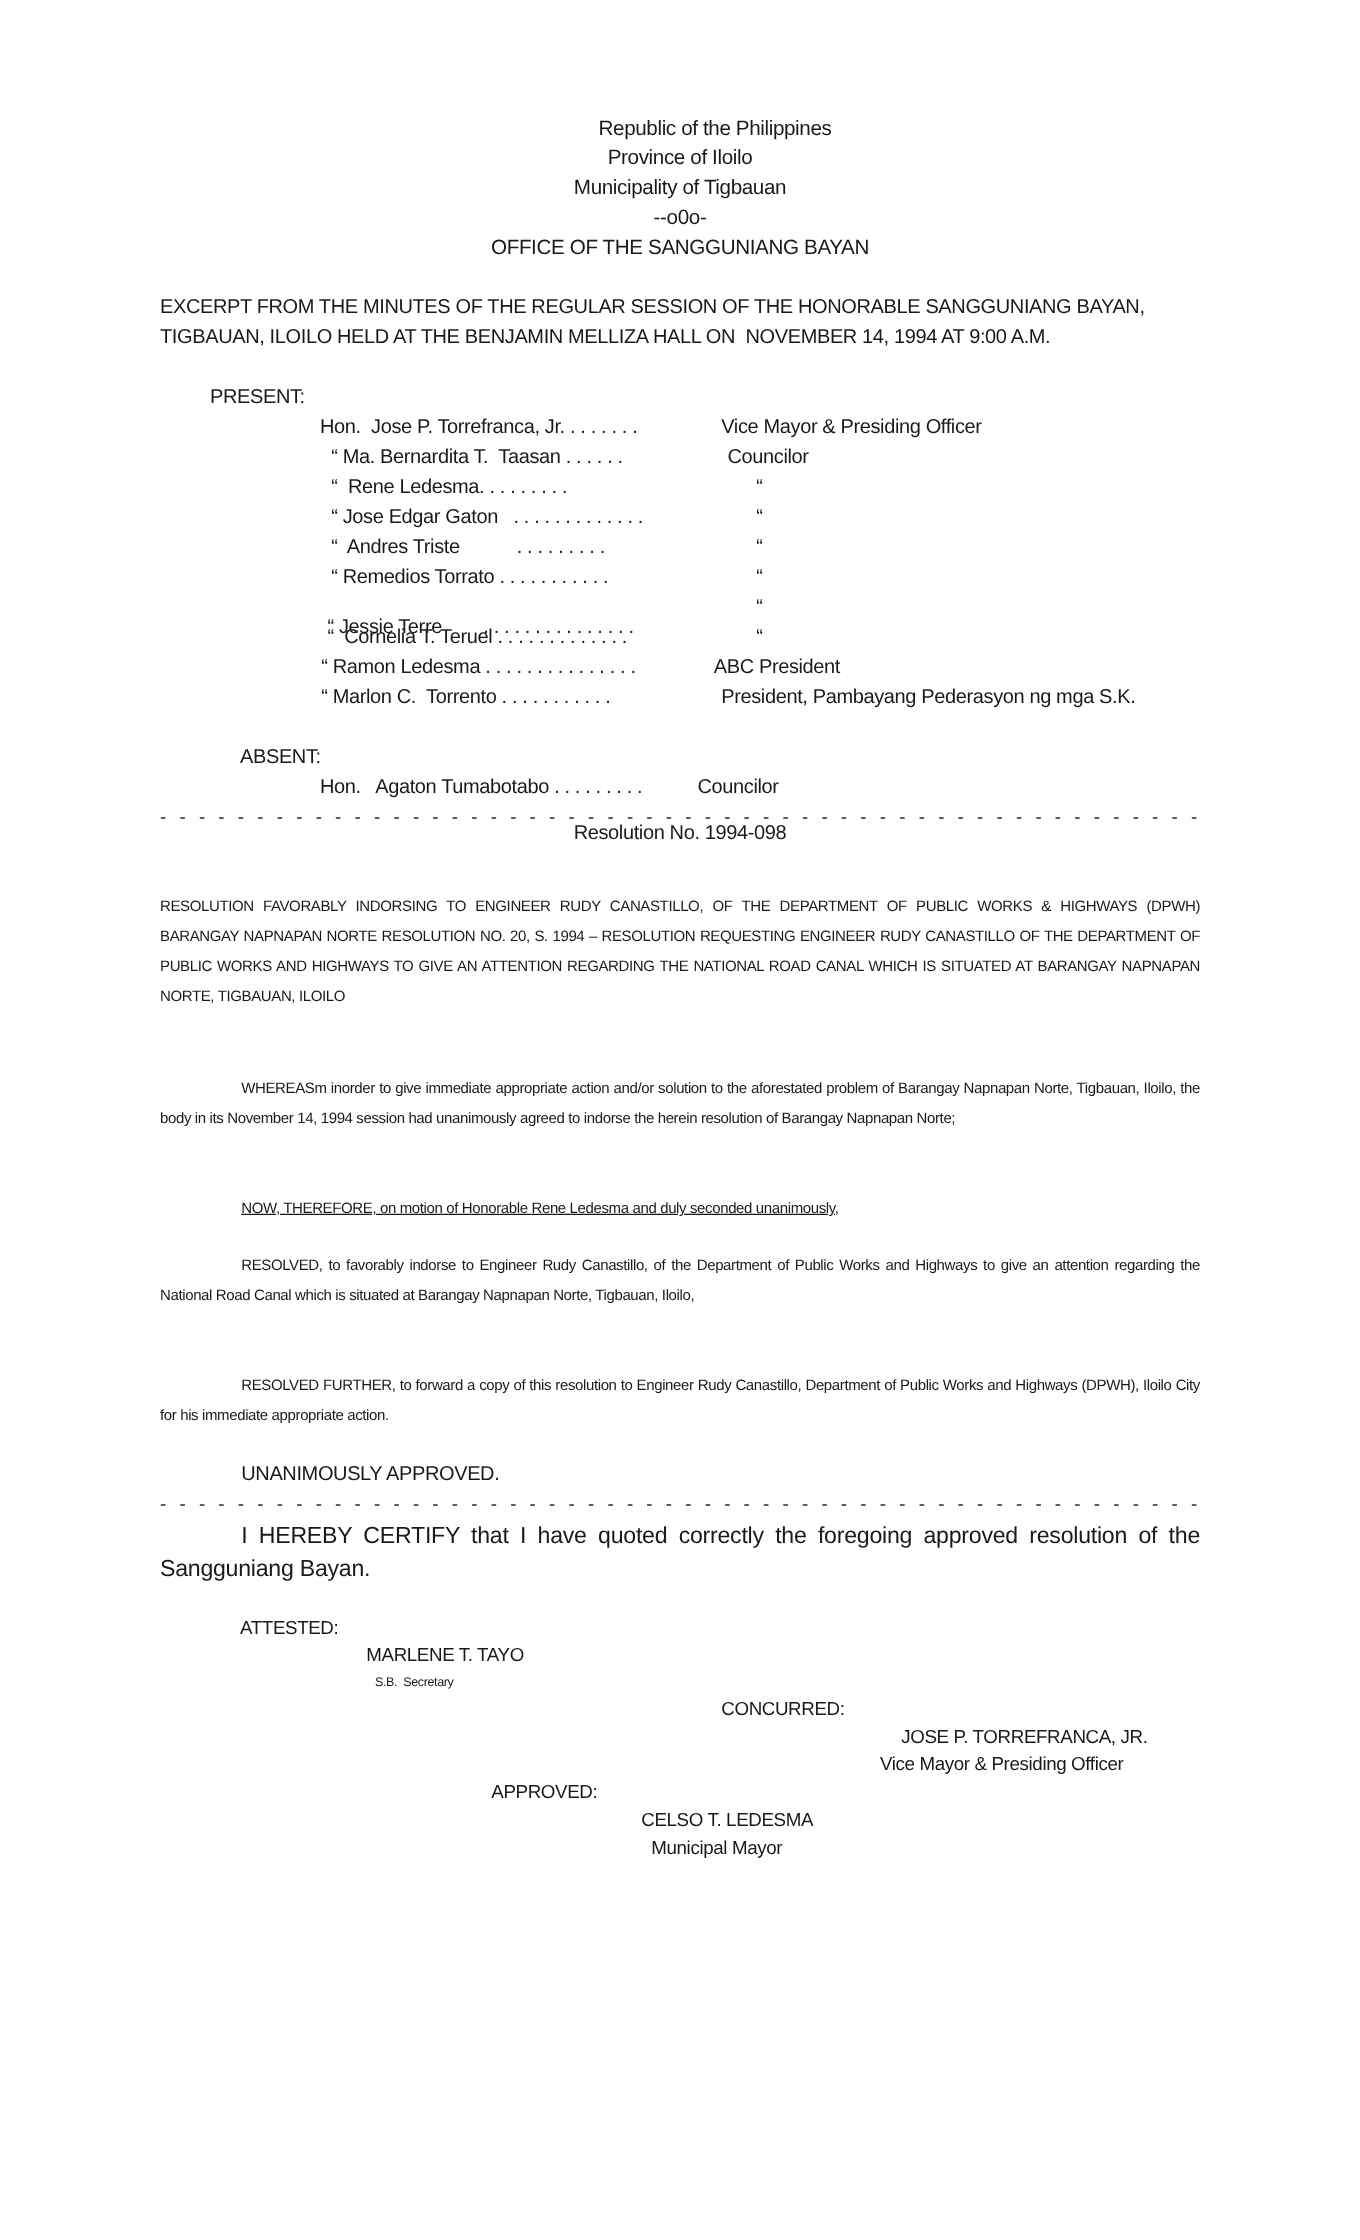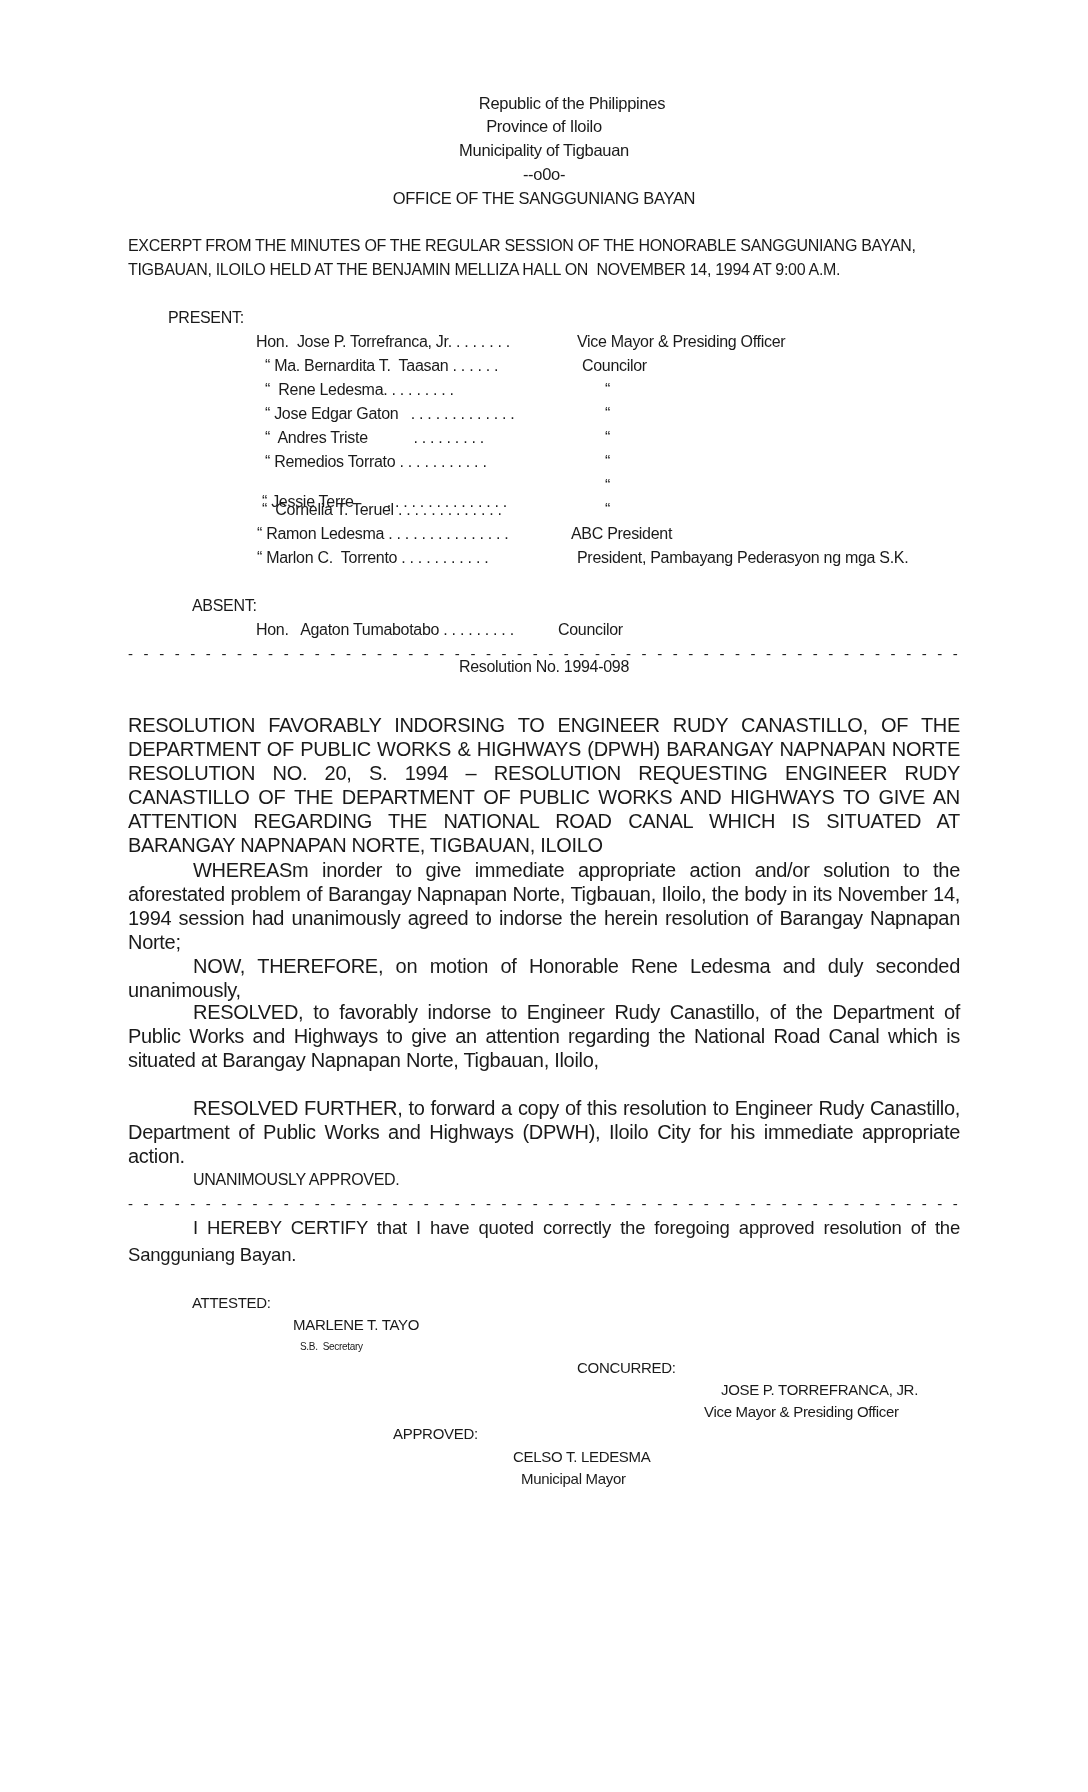--- a/index.html
+++ b/index.html
@@ -1,21 +1,21 @@
 <!DOCTYPE html>
 <html><head>
 <meta charset="utf-8">
 <style>
   html, body { margin:0; padding:0; background:#ffffff; }
   body { width:1088px; height:1792px; position:relative; overflow:hidden;
          font-family:"Liberation Sans", sans-serif; color:#1a1a1a; }
   .t { position:absolute; white-space:pre; font-size:16px; line-height:20px; letter-spacing:-0.3px; }
   .c { left:0; width:1088px; text-align:center; }
   .hdr { font-size:16.5px; }
-  .para { position:absolute; left:128px; width:832px; font-size:20px; line-height:24px;
+  .para { position:absolute; left:128px; width:832px; font-size:12px; line-height:24px;
           text-align:justify; letter-spacing:-0.3px; }
   .cert { font-size:18.5px; line-height:27px; letter-spacing:-0.2px; }
   .dash { position:absolute; left:128px; width:832px; overflow:hidden; white-space:pre;
           font-size:15px; line-height:18px; letter-spacing:3.2px; color:#222; }
 </style>
 </head>
 <body>
 
 <div class="t c hdr" style="top:93px;padding-left:28px;">Republic of the Philippines</div>
 <div class="t c hdr" style="top:116px;">Province of Iloilo</div>
@@ -63,21 +63,21 @@
 <div class="t" style="top:620px; left:558px;">Councilor</div>
 
 <div class="dash" style="top:645px;">- - - - - - - - - - - - - - - - - - - - - - - - - - - - - - - - - - - - - - - - - - - - - - - - - - - - - - - - - - - - - - - - - - - - - - - - - - - - - - - -</div>
 
 <div class="t c" style="top:657px;">Resolution No. 1994-098</div>
 
 <div class="para" style="top:713px;">RESOLUTION  FAVORABLY INDORSING TO ENGINEER RUDY CANASTILLO, OF THE DEPARTMENT OF PUBLIC WORKS &amp; HIGHWAYS (DPWH) BARANGAY NAPNAPAN NORTE RESOLUTION NO. 20, S. 1994 – RESOLUTION REQUESTING ENGINEER RUDY CANASTILLO OF THE DEPARTMENT OF PUBLIC WORKS AND HIGHWAYS TO GIVE AN ATTENTION REGARDING THE NATIONAL ROAD CANAL WHICH IS SITUATED AT BARANGAY NAPNAPAN NORTE, TIGBAUAN, ILOILO</div>
 
 <div class="para" style="top:858px; text-indent:65px;">WHEREASm inorder to give immediate appropriate action and/or solution to the aforestated problem of Barangay Napnapan Norte, Tigbauan, Iloilo, the body in its November 14, 1994 session had unanimously agreed to indorse the herein resolution of Barangay Napnapan  Norte;</div>
 
-<div class="para" style="top:954px; text-indent:65px;">NOW, THEREFORE, on motion of Honorable Rene Ledesma and duly seconded  unanimously,</div>
+<div class="para" style="top:954px; text-indent:65px;text-decoration:underline;">NOW, THEREFORE, on motion of Honorable Rene Ledesma and duly seconded  unanimously,</div>
 
 <div class="para" style="top:1000px; text-indent:65px;">RESOLVED, to favorably indorse to Engineer Rudy Canastillo, of the Department of Public Works and Highways to give an attention regarding the National Road Canal which is situated at Barangay Napnapan Norte, Tigbauan, Iloilo,</div>
 
 <div class="para" style="top:1096px; text-indent:65px;">RESOLVED FURTHER, to forward a copy of this resolution to Engineer Rudy Canastillo, Department of Public Works and Highways (DPWH), Iloilo City for his immediate appropriate action.</div>
 
 <div class="t" style="top:1170px; left:193px;">UNANIMOUSLY APPROVED.</div>
 
 <div class="dash" style="top:1195px;">- - - - - - - - - - - - - - - - - - - - - - - - - - - - - - - - - - - - - - - - - - - - - - - - - - - - - - - - - - - - - - - - - - - - - - - - - - - - - - - -</div>
 
 <div class="para cert" style="top:1214px; text-indent:65px;">I HEREBY CERTIFY that I have quoted correctly the foregoing approved resolution of the Sangguniang Bayan.</div>

